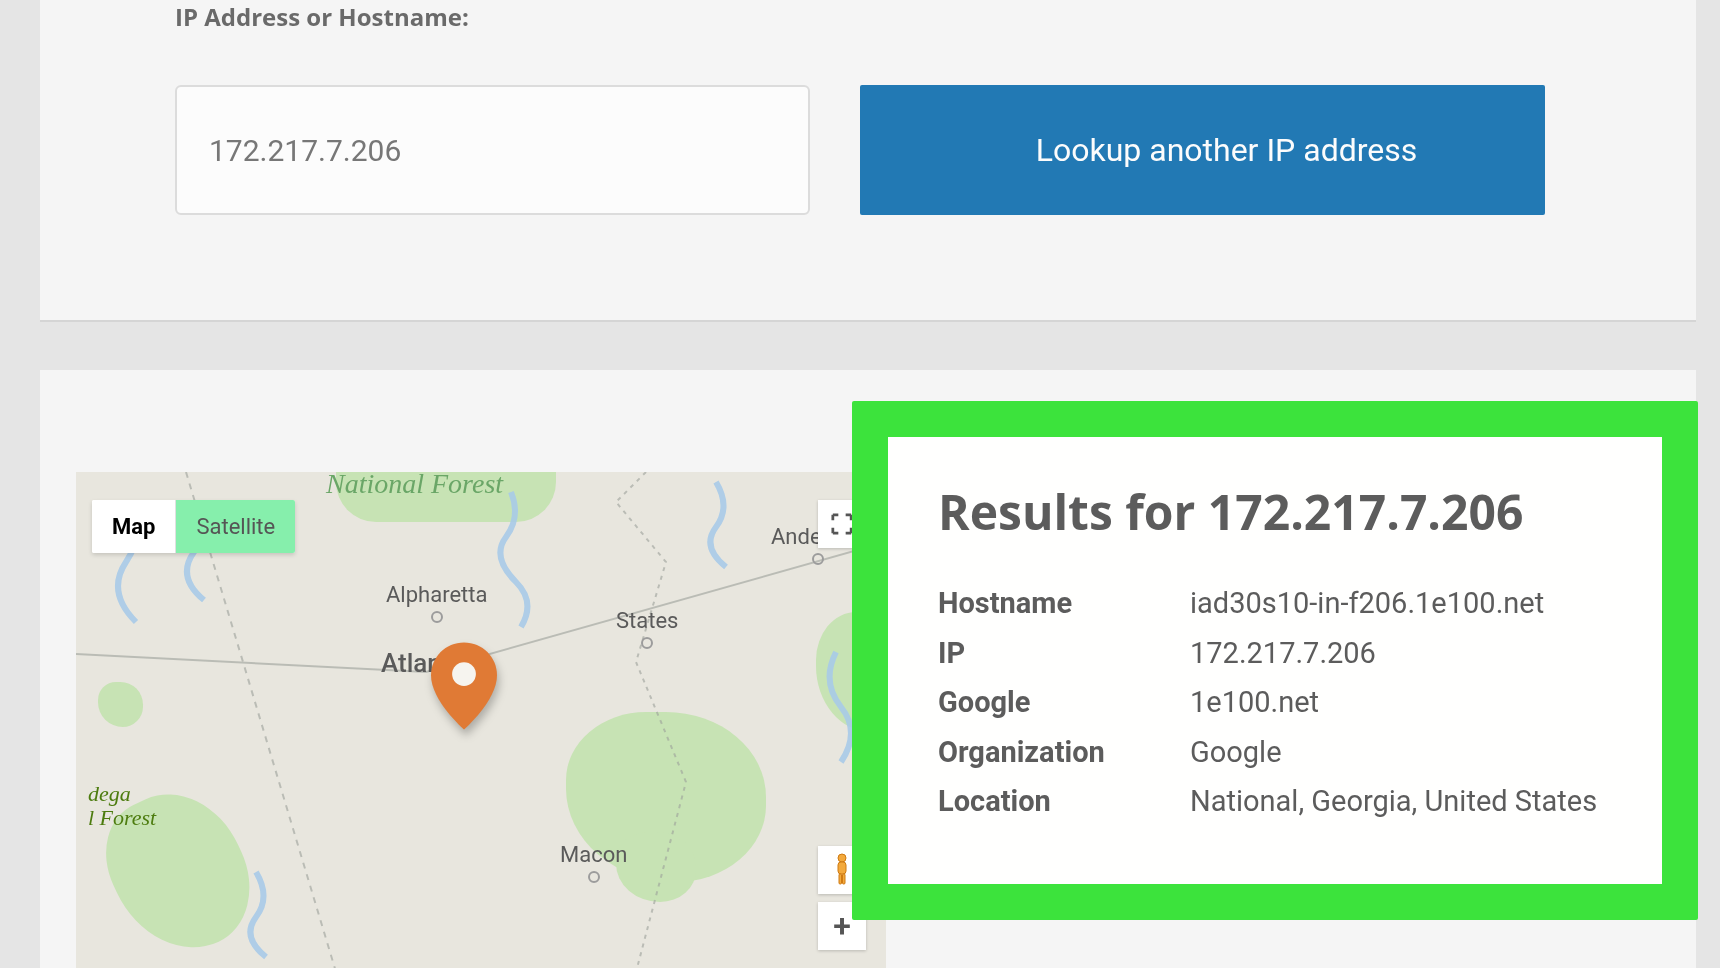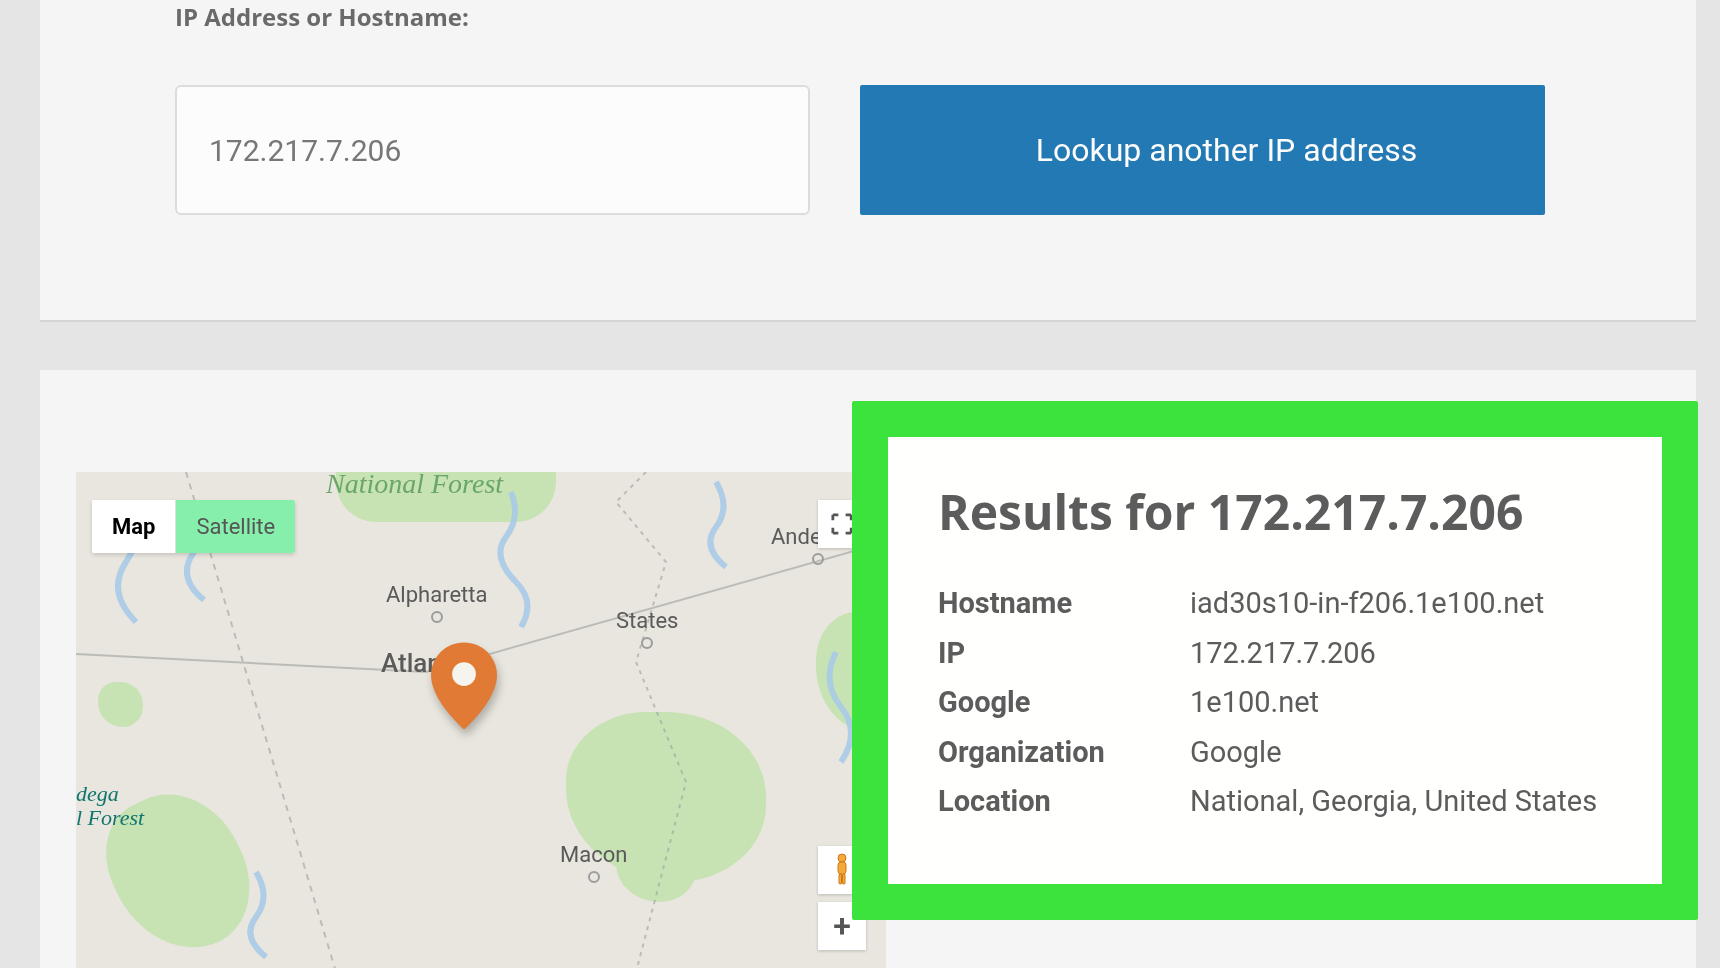--- a/index.html
+++ b/index.html
@@ -116,22 +116,22 @@
     .national-forest {
       position: absolute;
       left: 250px; top: -4px;
       color: #6aa667;
       font-style: italic;
       font-size: 28px;
       font-family: Georgia, serif;
     }
     .talladega {
       position: absolute;
-      left: 0; top: 310px;
-      color: #0f766e;
+      left: 12px; top: 310px;
+      color: #4d7c0f;
       font-style: italic;
       font-size: 22px;
       font-family: Georgia, serif;
       line-height: 1.1;
     }
 
     .map-type-control {
       position: absolute;
       left: 16px; top: 28px;
       display: flex;

